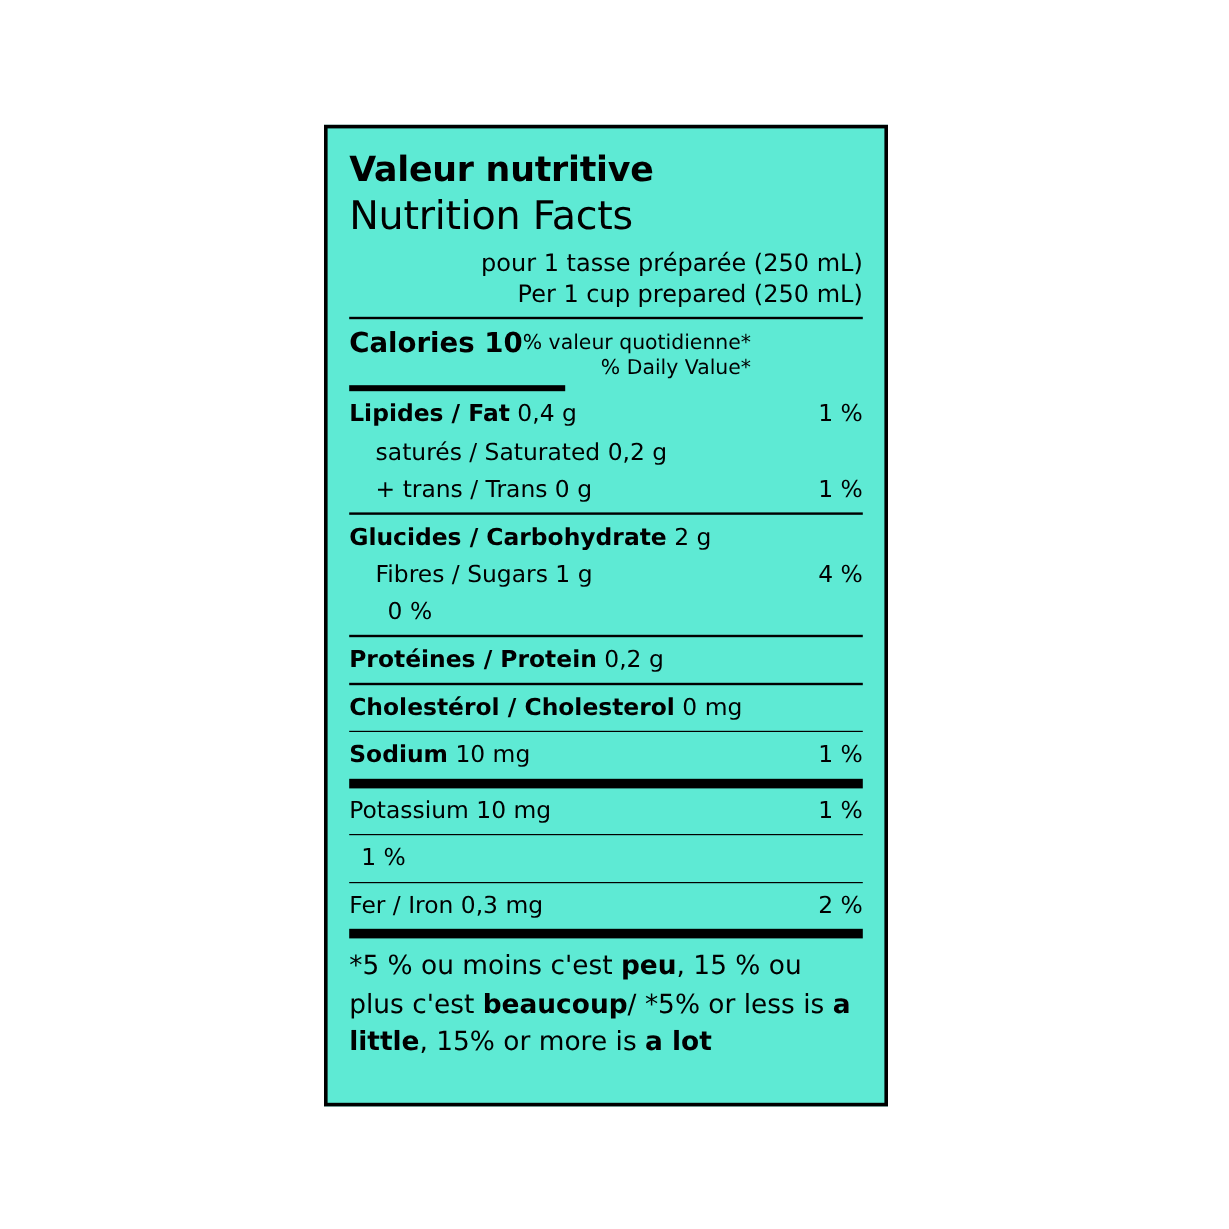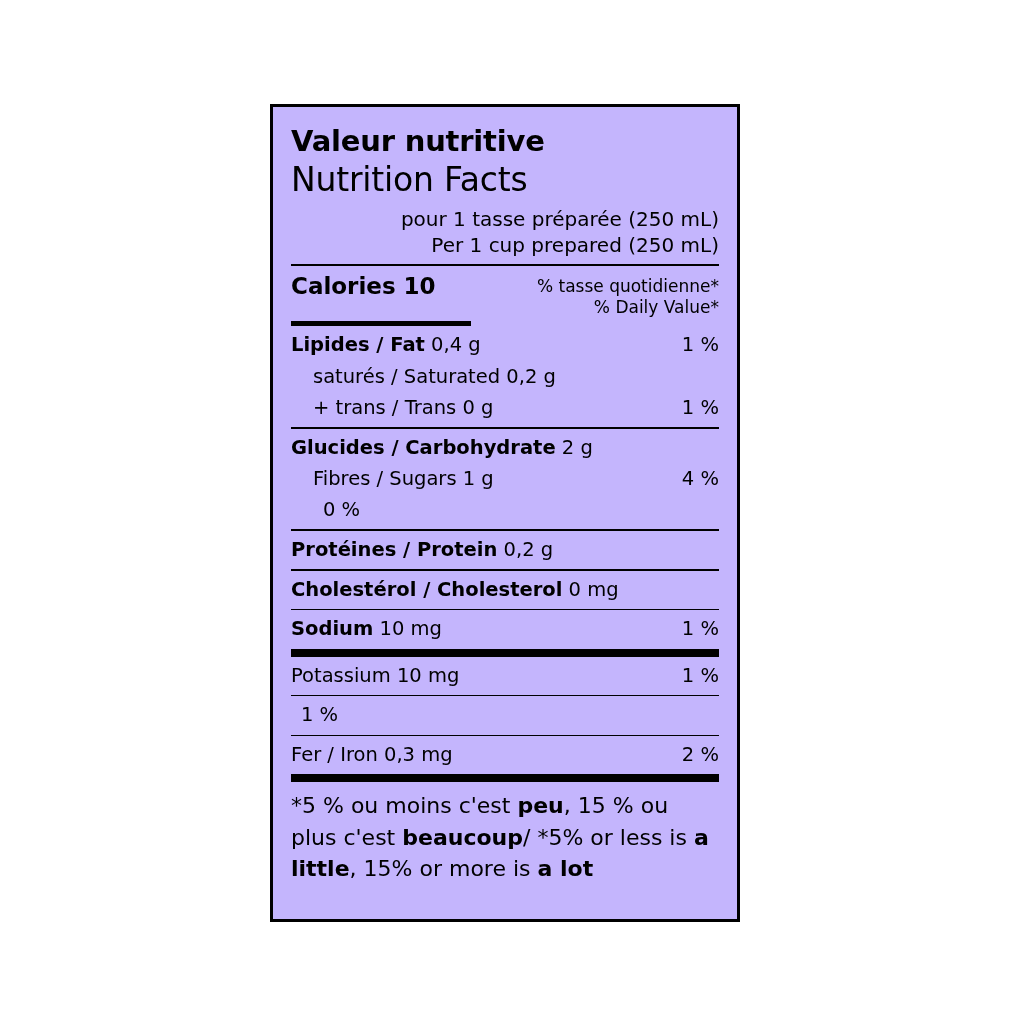--- a/index.html
+++ b/index.html
@@ -19,21 +19,21 @@
     height: 1024px;
   }
   .panel {
     position: absolute;
     left: 270px;
     top: 104px;
     width: 470px;
     height: 818px;
     border: 3px solid #000;
     box-sizing: border-box;
-    background: #c4b5fd;
+    background: #5eead4;
     padding: 14px 18px 10px 18px;
   }
   .title-fr {
     font-size: 29px;
     font-weight: bold;
     letter-spacing: -0.2px;
     line-height: 1.15;
     margin: 4px 0 0 0;
   }
   .title-en {
@@ -53,23 +53,22 @@
   .rule {
     background: #000;
     width: 100%;
   }
   .rule.thin { height: 1.5px; }
   .rule.thick{ height: 8px; }
 
   .cal-row {
     display: flex;
     align-items: flex-start;
-    justify-content: space-between;
+    justify-content: flex-start;
     margin-top: 7px;
-    gap: 20px;
   }
   .cal-left {
     font-size: 23px;
     font-weight: bold;
   }
   .dv-head {
     text-align: right;
     font-size: 17px;
     line-height: 1.25;
     padding-top: 3px;
@@ -118,21 +117,21 @@
     <div class="serving">
       <div>pour 1 tasse préparée (250 mL)</div>
       <div>Per 1 cup prepared (250 mL)</div>
     </div>
 
     <div class="rule thin" style="margin-top:6px;"></div>
 
     <div class="cal-row">
       <div class="cal-left">Calories 10</div>
       <div class="dv-head">
-        <div class="fr">% tasse quotidienne*</div>
+        <div class="fr">% valeur quotidienne*</div>
         <div class="en">% Daily Value*</div>
       </div>
     </div>
     <div class="cal-underline"></div>
 
     <div class="group">
       <div class="row">
         <div class="label"><span class="b">Lipides / Fat</span> <span>0,4 g</span></div>
         <div class="val">1 %</div>
       </div>

